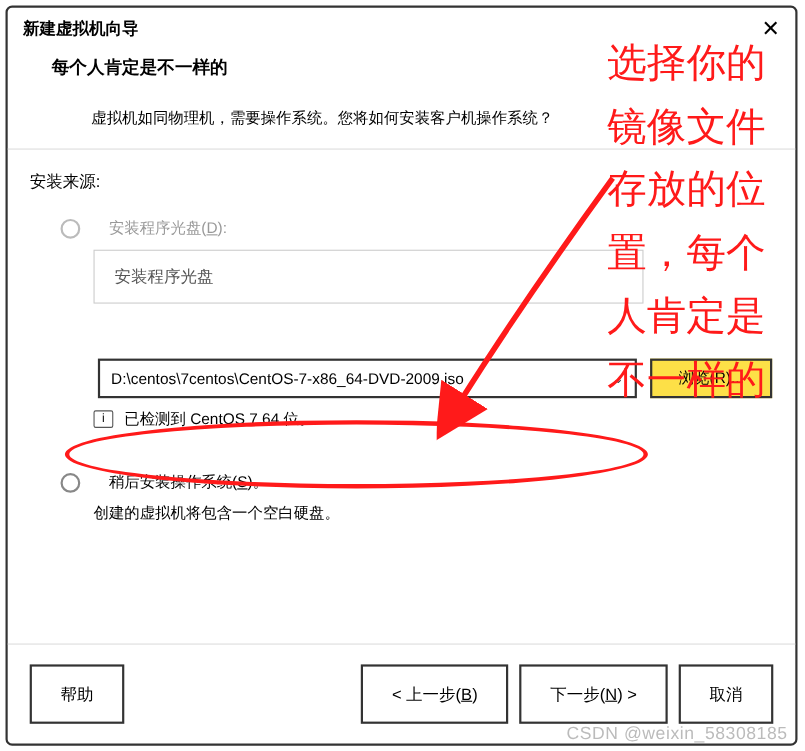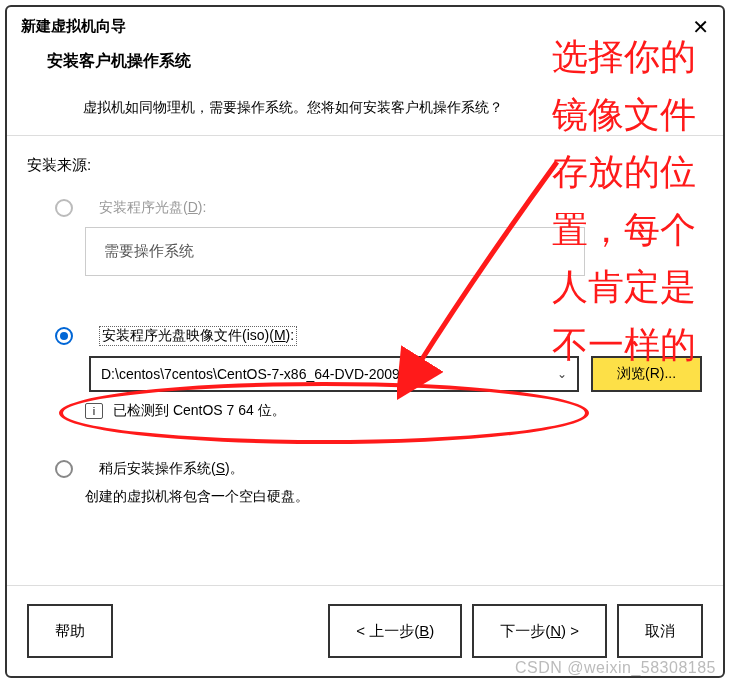--- a/index.html
+++ b/index.html
@@ -206,43 +206,37 @@
 <body>
 
 <div class="wizard-window">
 
   <div class="titlebar">
     <span>新建虚拟机向导</span>
     <span class="close-x">✕</span>
   </div>
 
   <div class="header-area">
-    <div class="header-title">安装客户机操作系统</div>
+    <div class="header-title">每个人肯定是不一样的</div>
     <div class="header-subtitle">虚拟机如同物理机，需要操作系统。您将如何安装客户机操作系统？</div>
   </div>
 
   <hr class="divider">
 
   <div class="content">
     <div class="section-label">安装来源:</div>
 
     <div class="radio-row">
       <span class="radio-circle disabled"></span>
       <span class="radio-label disabled">
         <span>安装程序光盘(</span><span class="ul">D</span><span>):</span>
       </span>
     </div>
-    <div class="indent-box">需要操作系统</div>
-
-    <div class="radio-row">
-      <span class="radio-circle selected"></span>
-      <span class="radio-label" style="border:1px dotted #666;padding:0 2px;">
-        <span>安装程序光盘映像文件(iso)(</span><span class="ul">M</span><span>):</span>
-      </span>
-    </div>
+    <div class="indent-box">安装程序光盘</div>
+
 
     <div class="iso-row">
       <div class="combo">
         <span>D:\centos\7centos\CentOS-7-x86_64-DVD-2009.iso</span>
         <span class="chev">⌄</span>
       </div>
       <button class="browse-btn">
         <span>浏览(</span><span class="ul">R</span><span>)...</span>
       </button>
     </div>

